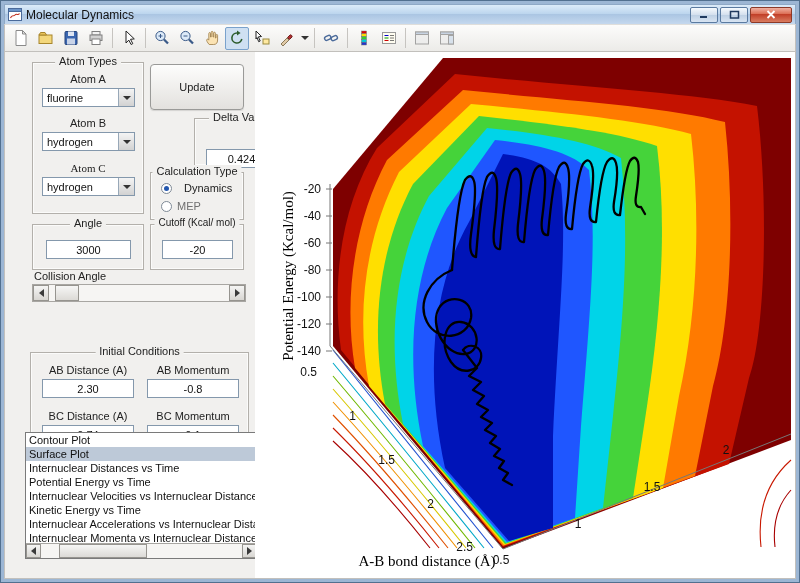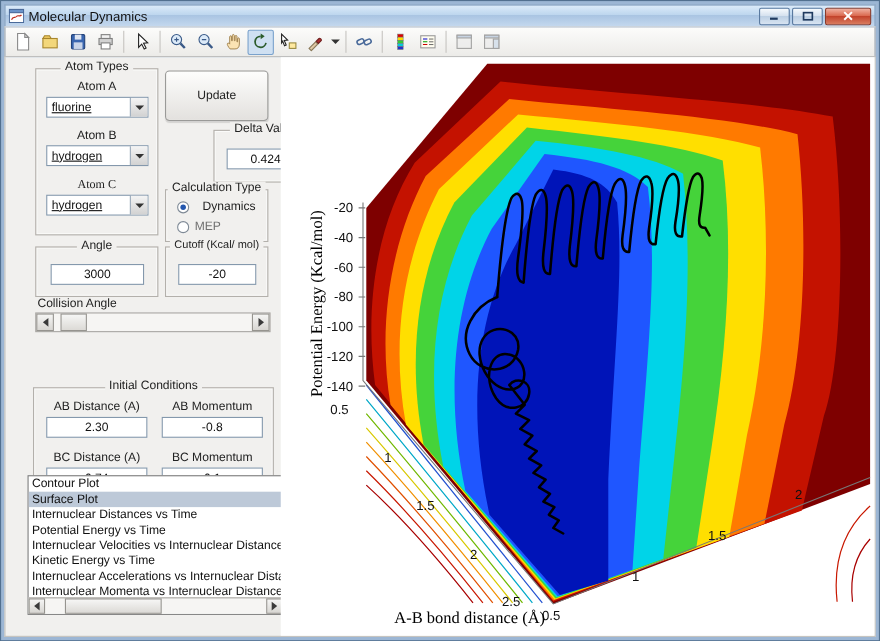--- a/index.html
+++ b/index.html
@@ -35,21 +35,21 @@
 
   .grp{position:absolute;border:1px solid #b3b0ab;box-shadow:inset 0 0 0 1px #fbfbfa;}
   .grp .lg{position:absolute;top:-8px;left:50%;transform:translateX(-50%);background:#f1f0ee;
     padding:0 4px;font-size:11px;color:#222;white-space:nowrap;}
   .lbl{position:absolute;font-size:11px;color:#222;white-space:nowrap;}
   .edit{position:absolute;background:#fff;border:1px solid #8498ac;font:11px "Liberation Sans",sans-serif;
     text-align:center;height:19px;padding:0;color:#111;}
 
   
   .combo{position:absolute;height:19px;background:#fff;border:1px solid #8498ac;display:flex;align-items:center;}
-  .combo .val{flex:1;font-size:11px;padding-left:4px;color:#111;white-space:nowrap;overflow:hidden;text-decoration:underline;}
+  .combo .val{flex:1;font-size:11px;padding-left:4px;color:#111;white-space:nowrap;overflow:hidden;}
   .combo .dd{width:16px;height:100%;border-left:1px solid #98a8b8;display:flex;align-items:center;justify-content:center;
     background:linear-gradient(#f4f4f4,#d2d2d2);}
 
   
   .radrow{position:absolute;display:flex;align-items:center;gap:5px;}
   .rad{width:11px;height:11px;border-radius:50%;border:1px solid #7f8a96;background:#fff;position:relative;flex:0 0 auto;}
   .rad.on::after{content:"";position:absolute;left:2px;top:2px;width:5px;height:5px;border-radius:50%;background:#2457ae;}
   .radlab{font-size:11px;color:#222;}
   .radlab.dim{color:#707070;}
 
@@ -254,21 +254,21 @@
         <span class="dd">
             <span class="tri-d"></span>
           </span>
       </div>
     </div>
 
     <div class="pushbtn" style="left:145px;top:12px;width:94px;height:46px;">Update</div>
 
     <div class="grp" style="left:145px;top:66px;width:94px;height:48px;margin-left:44px;">
       <span class="lg">Delta Value</span>
-      <input class="edit" style="left: 11px; top: 16px; width: 71px;" value="0.424">
+      <input class="edit" style="left: 11px; top: 30px; width: 71px;" value="0.424">
     </div>
 
     <div class="grp" style="left:145px;top:120px;width:94px;height:48px;">
       <span class="lg">Calculation Type</span>
       <div class="radrow" style="left:10px;top:9px;gap:12px;">
         <span class="rad on"></span>
         <span class="radlab">Dynamics</span>
       </div>
       <div class="radrow" style="left:10px;top:27px;">
         <span class="rad"></span>

